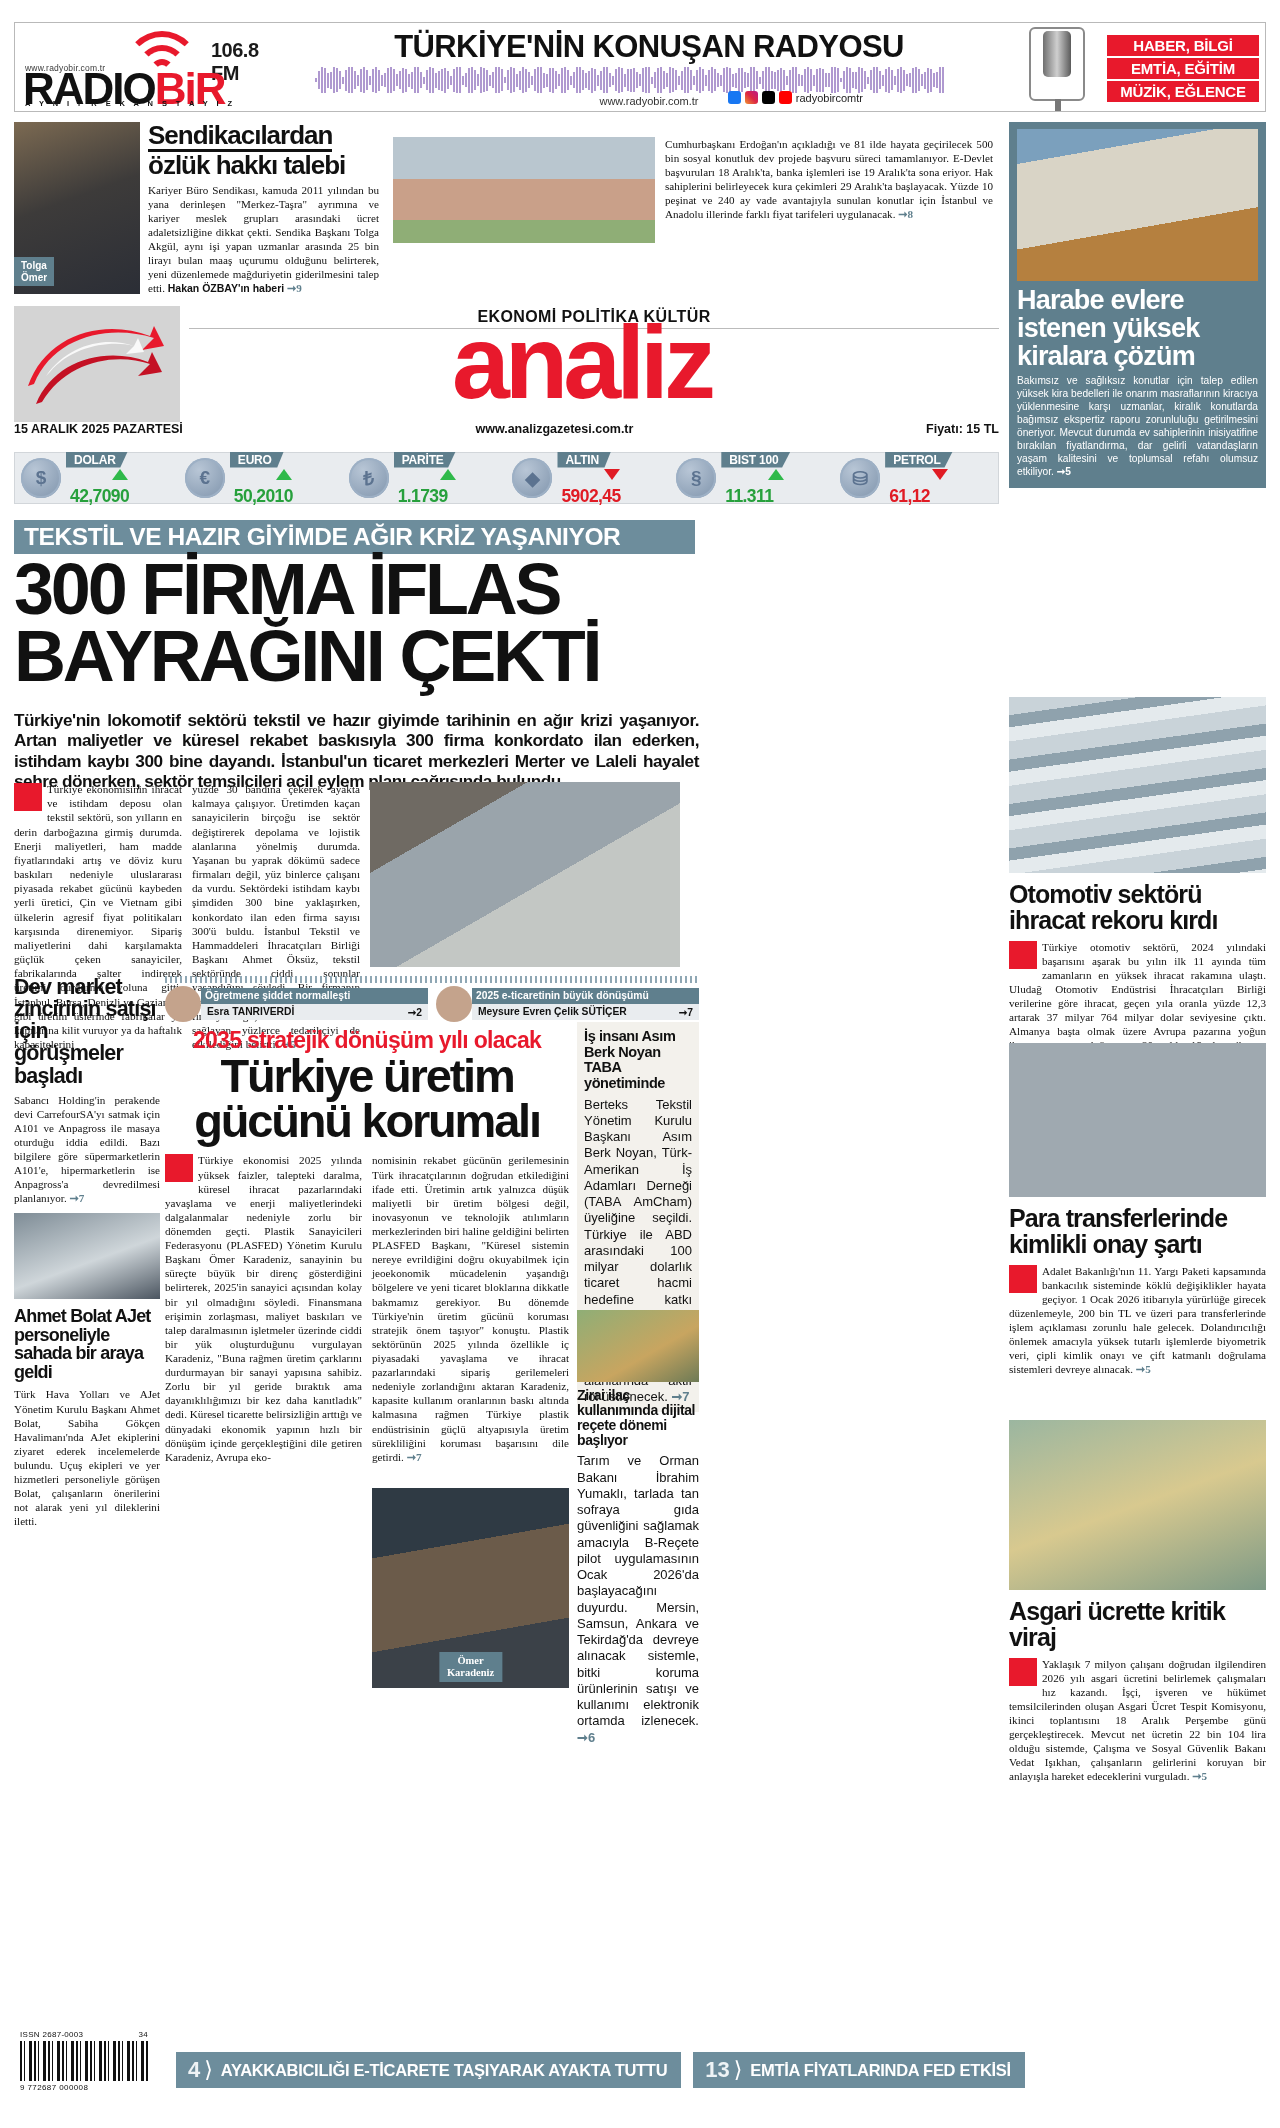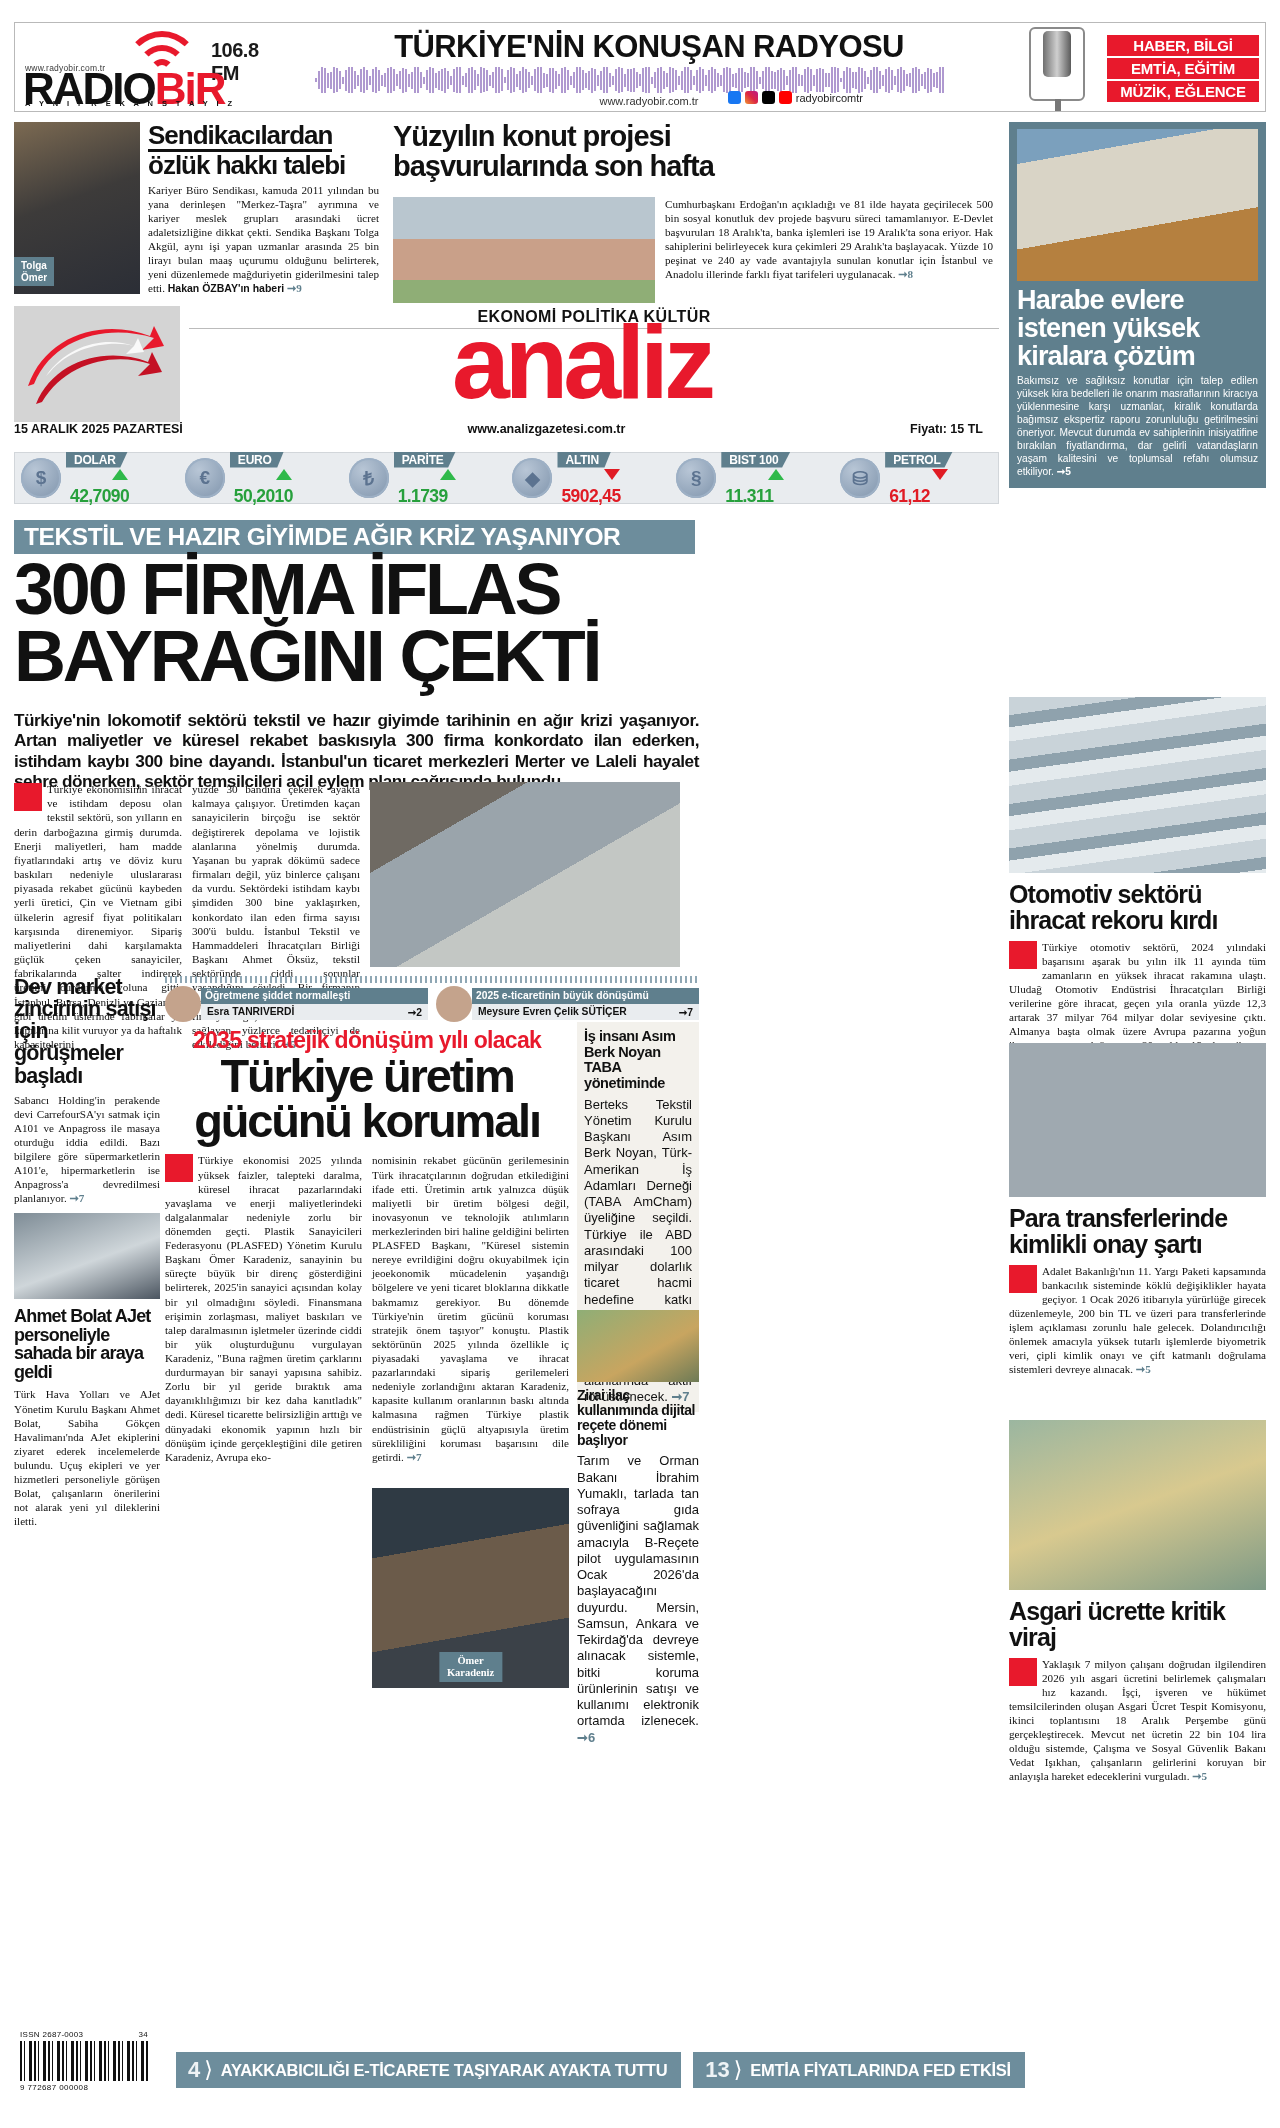--- a/index.html
+++ b/index.html
@@ -73,21 +73,21 @@
   .rail-img { width:100%; height:152px; background:#9aa6ad; display:block; }
   .rail-hl { color:#fff; font-size:27px; font-weight:800; line-height:1.03; letter-spacing:-.8px; margin-top:6px;}
   .rail-txt { color:#fff; font-size:10.2px; line-height:1.27; margin-top:5px; text-align:justify; font-family:"Liberation Sans", sans-serif;}
 
   
   .masthead { position:absolute; left:14px; top:300px; width:985px; height:130px; }
   .logo-swirl { position:absolute; left:0; top:6px; width:166px; height:116px; background:#d4d4d4; overflow:hidden;}
   .kicker { position:absolute; left:175px; top:8px; right:0; text-align:center; font-size:16px; font-weight:800; letter-spacing:.4px;}
   .kicker-line { position:absolute; left:175px; right:0; top:28px; height:1px; background:#bbb;}
   .analiz { position:absolute; left:150px; top:10px; right:0; text-align:center; font-size:104px; font-weight:800; color:#e8192c; letter-spacing:-5px; line-height:1; }
-  .mh-meta { position:absolute; left:0; right:16px; top:122px; display:flex; justify-content:space-between; font-size:12.5px; font-weight:600;}
+  .mh-meta { position:absolute; left:0; right:0; top:122px; display:flex; justify-content:space-between; font-size:12.5px; font-weight:600;}
 
   
   .ticker { position:absolute; left:14px; top:452px; width:985px; height:52px; background:#e9ecef; border:1px solid #d2d6da; display:flex; align-items:center;}
   .tick { flex:1; position:relative; height:100%; display:flex; align-items:center; padding-left:6px;}
   .coin { width:40px; height:40px; border-radius:50%; background:radial-gradient(circle at 35% 30%, #b8c6d6, #7e93ab); color:#5c7390; display:flex; align-items:center; justify-content:center; font-size:19px; font-weight:800; flex:0 0 auto; box-shadow:inset 0 0 0 2px #9db0c5;}
   .tick-col { margin-left:5px; position:relative; flex:1;}
   .tick-name { background:#5f7f8d; color:#fff; font-size:12px; font-weight:800; padding:1px 12px 1px 8px; display:inline-block; clip-path:polygon(0 0,100% 0,88% 100%,0 100%); letter-spacing:-.2px;}
   .tick-val { font-size:17.5px; font-weight:800; letter-spacing:-.6px; margin-top:1px; padding-left:4px;}
   .tick-val.up { color:#27a03c; }
   .tick-val.down { color:#e01b24; }
@@ -423,24 +423,20 @@
         </div>
         <div class="body-txt" style="margin-top:5px;">
           <span>Kariyer Büro Sendikası, kamuda 2011 yılından bu yana derinleşen "Merkez-Taşra" ayrımına ve kariyer meslek grupları arasındaki ücret adaletsizliğine dikkat çekti. Sendika Başkanı Tolga Akgül, aynı işi yapan uzmanlar arasında 25 bin lirayı bulan maaş uçurumu olduğunu belirterek, yeni düzenlemede mağduriyetin giderilmesini talep etti.</span>
           <span class="byline">Hakan ÖZBAY'ın haberi</span>
           <span class="arw">➞</span><span class="pg">9</span>
         </div>
       </div>
     </div>
 
     <div class="story-b">
-      <div class="hl-b">
-        <span>Yüzyılın konut projesi</span><br>
-        <span>başvurularında son hafta</span>
-      </div>
       <div style="display:flex; gap:10px; margin-top:15px;">
         <div class="photo" style="width:262px;height:106px;background:linear-gradient(180deg,#b9c6cf 0 40%,#c9a089 40% 78%,#8fae76 78% 100%);"></div>
         <div class="body-txt" style="flex:1;">
           <span>Cumhurbaşkanı Erdoğan'ın açıkladığı ve 81 ilde hayata geçirilecek 500 bin sosyal konutluk dev projede başvuru süreci tamamlanıyor. E-Devlet başvuruları 18 Aralık'ta, banka işlemleri ise 19 Aralık'ta sona eriyor. Hak sahiplerini belirleyecek kura çekimleri 29 Aralık'ta başlayacak. Yüzde 10 peşinat ve 240 ay vade avantajıyla sunulan konutlar için İstanbul ve Anadolu illerinde farklı fiyat tarifeleri uygulanacak.</span>
           <span class="arw">➞</span><span class="pg">8</span>
         </div>
       </div>
     </div>
   </div>
 

